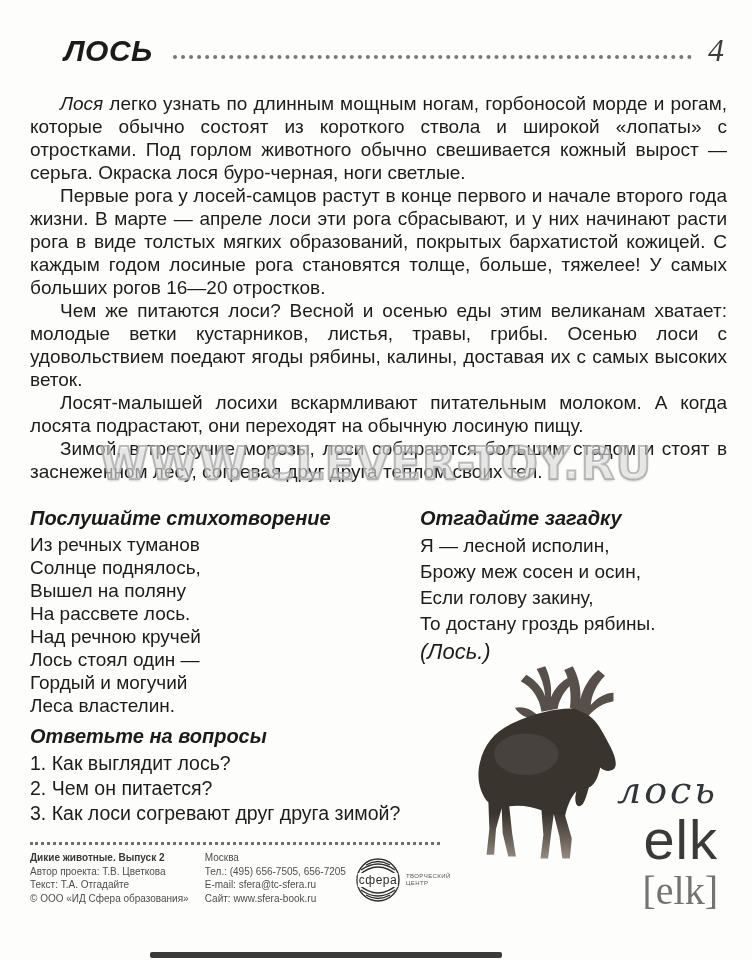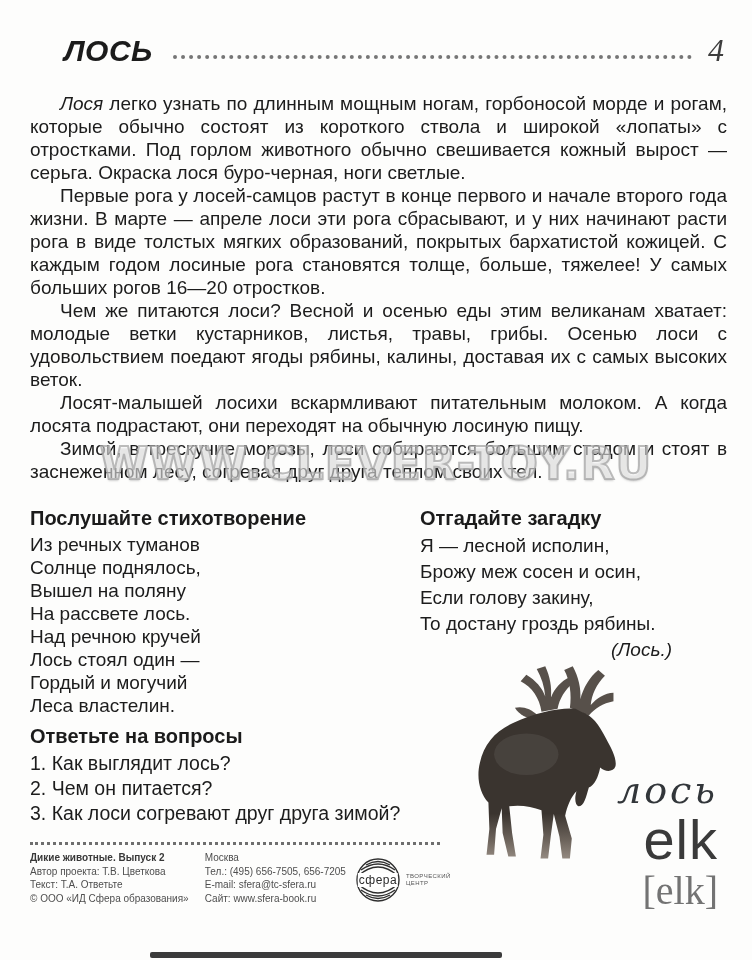--- a/index.html
+++ b/index.html
@@ -20,25 +20,25 @@
   .lead{font-style:italic;}
   
   .watermark{position:absolute;top:438px;left:0;width:752px;text-align:center;z-index:5;
     font-family:"DejaVu Sans",sans-serif;font-weight:700;font-size:44px;letter-spacing:1px;
     color:rgba(255,255,255,.45);-webkit-text-stroke:2px rgba(165,165,165,.75);
     text-shadow:0 2px 2px rgba(125,125,125,.35);pointer-events:none;white-space:nowrap;}
   
   .columns{position:absolute;top:506px;left:30px;width:697px;display:flex;}
   .col-left{width:390px;}
   .col-right{flex:1;}
-  .section-heading{font-size:20px;font-weight:700;color:#1b1b1b;
+  .section-heading{font-size:20px;font-weight:700;font-style:italic;color:#1b1b1b;
     margin:0 0 3px 0;line-height:24px;}
   .line{font-size:19px;line-height:23px;color:#1c1c1c;}
   .riddle .line{line-height:26px;}
-  .riddle-answer{font-size:19px;font-style:italic;text-align:right;padding-right:55px;margin-top:2px;color:#1c1c1c;}
+  .riddle-answer{font-size:22px;font-style:italic;text-align:left;padding-right:55px;margin-top:2px;color:#1c1c1c;}
   
   .questions{position:absolute;top:724px;left:30px;width:430px;}
   .questions .line{line-height:25px;font-size:19.5px;}
   
   .footer{position:absolute;left:30px;top:842px;width:410px;border-top:3px dotted #6e6e6e;
     padding-top:6px;display:flex;}
   .f-col{font-size:10px;line-height:13.5px;color:#4e4e4e;}
   .f-left{width:178px;}
   .f-mid{width:152px;}
   .f-title{font-weight:700;color:#383838;}
@@ -136,21 +136,21 @@
 <div class="word-block">
   <div class="word-ru">лось</div>
   <div class="word-en">elk</div>
   <div class="word-tr">[elk]</div>
 </div>
 
 <div class="footer">
   <div class="f-col f-left">
     <div class="f-title">Дикие животные. Выпуск 2</div>
     <div>Автор проекта: Т.В. Цветкова</div>
-    <div>Текст: Т.А. Ответьте</div>
+    <div>Текст: Т.А. Отгадайте</div>
     <div>© ООО «ИД Сфера образования»</div>
   </div>
   <div class="f-col f-mid">
     <div>Москва</div>
     <div>Тел.: (495) 656-7505, 656-7205</div>
     <div>E-mail: sfera@tc-sfera.ru</div>
     <div>Сайт: www.sfera-book.ru</div>
   </div>
   <div class="f-logo">
     <span class="logo-circle">

